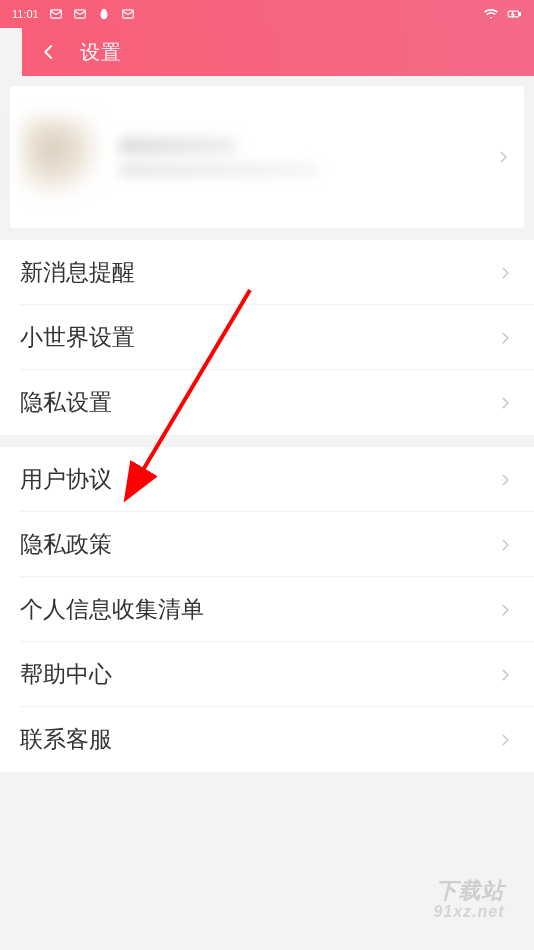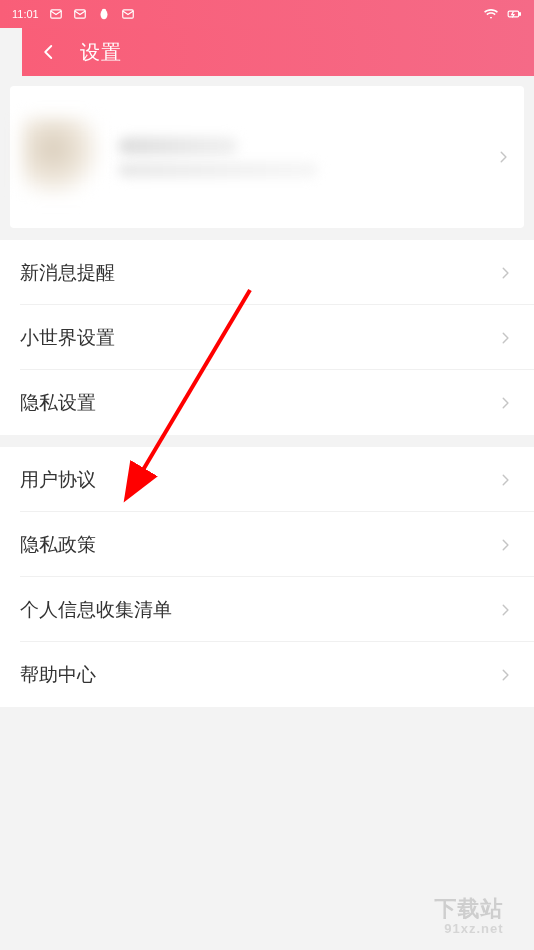--- a/index.html
+++ b/index.html
@@ -68,53 +68,53 @@
     width: 18px; height: 18px;
     display: flex; align-items: center; justify-content: center;
     color: #c5c5c5;
   }
   .group { margin-top: 12px; background: #fff; }
   .row {
     height: 65px;
     padding: 0 20px;
     display: flex;
     align-items: center;
-    font-size: 19px;
+    font-size: 23px;
     color: #333;
     position: relative;
   }
   .row:not(:last-child)::after {
     content: "";
     position: absolute;
     left: 20px; right: 0; bottom: 0;
     height: 1px;
     background: #f0f0f0;
   }
   .row .chev { margin-left: auto; }
   .arrow-overlay {
     position: absolute;
     pointer-events: none;
     left: 0; top: 0; width: 534px; height: 950px;
     z-index: 50;
   }
   .watermark {
     position: absolute;
-    right: 0; bottom: 0;
+    right: 0; bottom: 16px;
     width: 130px; height: 68px;
     opacity: .7;
     pointer-events: none;
-    display: flex; align-items: center; justify-content: center;
+    display: flex; align-items: center; justify-content: center; font-style: italic;
   }
   .watermark .wm-text {
     font-size: 22px; font-weight: 700; color:#bfbfbf;
     letter-spacing:1px;
     filter: blur(.3px);
     display:flex; flex-direction:column; align-items:flex-end; line-height:1;
   }
-  .watermark .wm-sub { font-size:13px; color:#c9c9c9; font-weight:600; margin-top:2px; }
+  .watermark .wm-sub { font-size:16px; color:#c9c9c9; font-weight:600; margin-top:2px; }
 </style>
 </head>
 <body>
 
 <div class="statusbar">
   <div class="left">
     <span>11:01</span>
     <span class="ic">
         <svg width="14" height="14" viewBox="0 0 24 24" fill="none" stroke="white" stroke-width="2">
           <rect x="3" y="5" width="18" height="14" rx="2"></rect>
@@ -228,20 +228,28 @@
     <div class="row">
       <span>个人信息收集清单</span>
       <div class="chev">
           <svg width="14" height="14" viewBox="0 0 24 24" fill="none" stroke="currentColor" stroke-width="2.5" stroke-linecap="round" stroke-linejoin="round">
             <polyline points="9 4 17 12 9 20"></polyline>
           </svg>
         </div>
     </div>
     <div class="row">
       <span>帮助中心</span>
+      <div class="chev">
+          <svg width="14" height="14" viewBox="0 0 24 24" fill="none" stroke="currentColor" stroke-width="2.5" stroke-linecap="round" stroke-linejoin="round">
+            <polyline points="9 4 17 12 9 20"></polyline>
+          </svg>
+        </div>
+    </div>
+    <div class="row">
+      <span>联系客服</span>
       <div class="chev">
           <svg width="14" height="14" viewBox="0 0 24 24" fill="none" stroke="currentColor" stroke-width="2.5" stroke-linecap="round" stroke-linejoin="round">
             <polyline points="9 4 17 12 9 20"></polyline>
           </svg>
         </div>
     </div>
   </div>
 
 </div>
 

